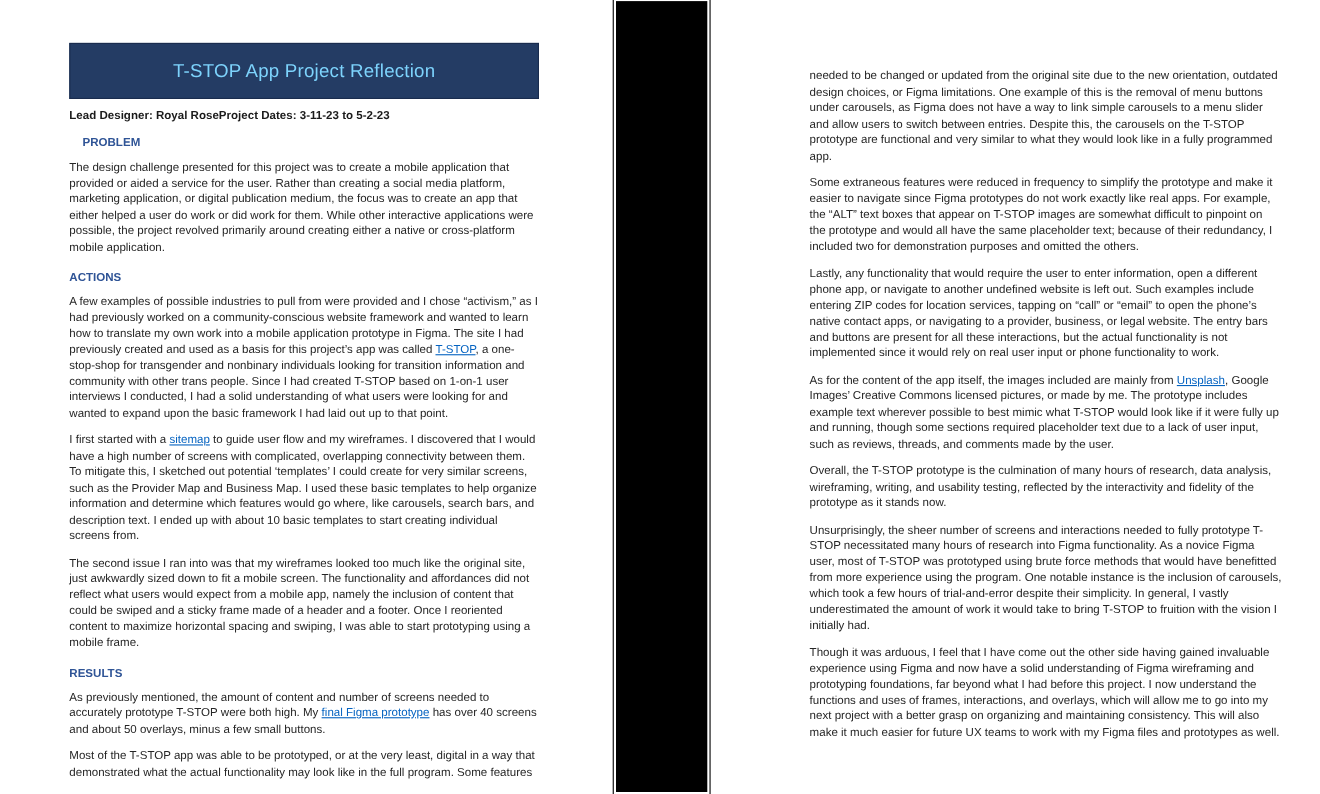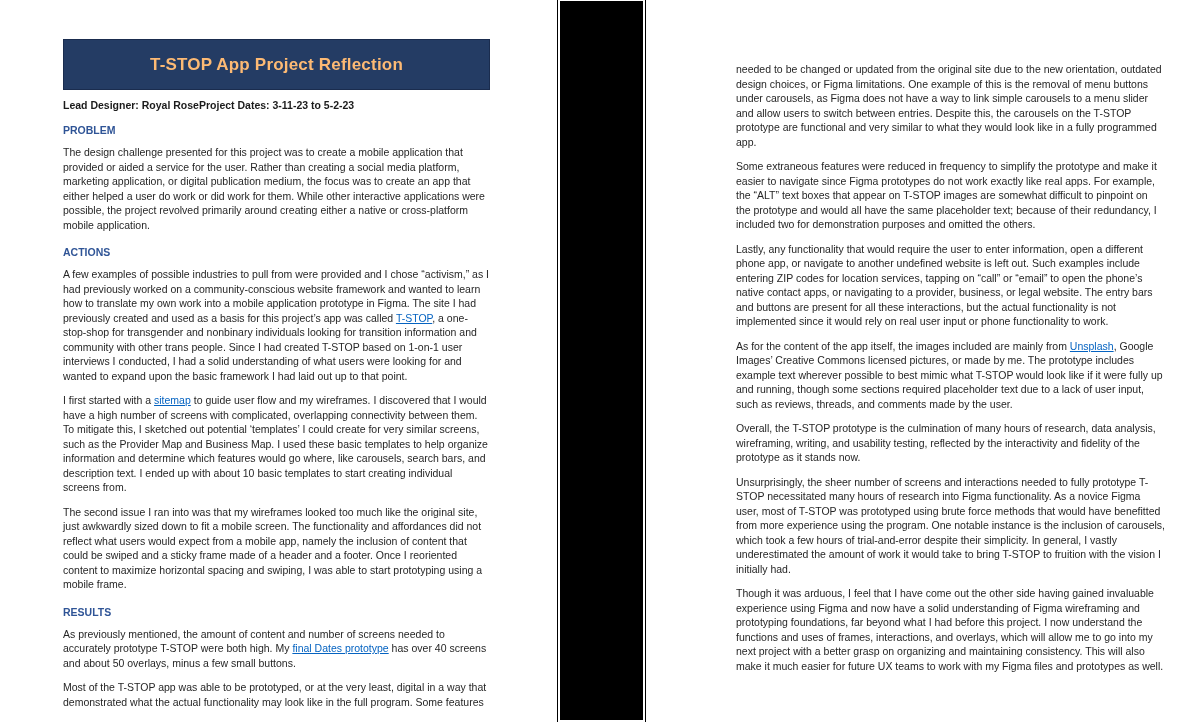--- a/index.html
+++ b/index.html
@@ -24,40 +24,40 @@
 
   
   .banner {
     margin: 39px 67px 0 63px;
     height: 51px;
     background: #243c64;
     border: 1px solid #1a2c4e;
     display: flex; align-items: center; justify-content: center;
   }
   .banner-title {
-    color: #fdba74;
+    color: #7dd3fc;
     font-size: 17px;
-    font-weight: 700;
+    font-weight: 400;
     letter-spacing: 0.2px;
   }
 
   
   .meta-row {
     margin: 9px 67px 0 63px;
     display: flex; justify-content: flex-start;
     font-size: 10.5px; font-weight: 600; color: #1b1b1b;
   }
 
   
   .content { margin: 0 67px 0 63px; padding-top: 13px; }
   .section-heading {
     font-size: 10.5px; font-weight: 700; color: #2f5496;
     margin: 14px 0 9px 0;
   }
-  .section-heading:first-child { margin-top: 0; }
+  .section-heading:first-child { margin-top: 0; margin-left: 12px; }
   .para {
     font-size: 10.5px; line-height: 14.5px; color: #262626;
     margin-bottom: 10px;
   }
   .doc-link { color: #0563c1; text-decoration: underline; cursor: pointer; text-align: center; }
   .page-right .section-heading { margin-top: 14px; }
 </style>
 </head>
 <body>
 
@@ -72,21 +72,21 @@
       <span>Project Dates: 3-11-23 to 5-2-23</span>
     </div>
     <div class="content">
         <div class="section-heading">PROBLEM</div>
         <p class="para">The design challenge presented for this project was to create a mobile application that provided or aided a service for the user. Rather than creating a social media platform, marketing application, or digital publication medium, the focus was to create an app that either helped a user do work or did work for them. While other interactive applications were possible, the project revolved primarily around creating either a native or cross-platform mobile application.</p>
         <div class="section-heading">ACTIONS</div>
         <p class="para">A few examples of possible industries to pull from were provided and I chose “activism,” as I had previously worked on a community-conscious website framework and wanted to learn how to translate my own work into a mobile application prototype in Figma. The site I had previously created and used as a basis for this project’s app was called <a class="doc-link" href="#">T-STOP</a>, a one-stop-shop for transgender and nonbinary individuals looking for transition information and community with other trans people. Since I had created T-STOP based on 1-on-1 user interviews I conducted, I had a solid understanding of what users were looking for and wanted to expand upon the basic framework I had laid out up to that point.</p>
         <p class="para">I first started with a <a class="doc-link" href="#">sitemap</a> to guide user flow and my wireframes. I discovered that I would have a high number of screens with complicated, overlapping connectivity between them. To mitigate this, I sketched out potential ‘templates’ I could create for very similar screens, such as the Provider Map and Business Map. I used these basic templates to help organize information and determine which features would go where, like carousels, search bars, and description text. I ended up with about 10 basic templates to start creating individual screens from.</p>
         <p class="para">The second issue I ran into was that my wireframes looked too much like the original site, just awkwardly sized down to fit a mobile screen. The functionality and affordances did not reflect what users would expect from a mobile app, namely the inclusion of content that could be swiped and a sticky frame made of a header and a footer. Once I reoriented content to maximize horizontal spacing and swiping, I was able to start prototyping using a mobile frame.</p>
         <div class="section-heading">RESULTS</div>
-        <p class="para">As previously mentioned, the amount of content and number of screens needed to accurately prototype T-STOP were both high. My <a class="doc-link" href="#">final Dates prototype</a> has over 40 screens and about 50 overlays, minus a few small buttons.</p>
+        <p class="para">As previously mentioned, the amount of content and number of screens needed to accurately prototype T-STOP were both high. My <a class="doc-link" href="#">final Figma prototype</a> has over 40 screens and about 50 overlays, minus a few small buttons.</p>
         <p class="para">Most of the T-STOP app was able to be prototyped, or at the very least, digital in a way that demonstrated what the actual functionality may look like in the full program. Some features</p>
       </div>
   </div>
 
   <div class="gutter"></div>
   <div class="vline vline-left"></div>
   <div class="vline vline-right"></div>
 
   <div class="page page-right">
       <p class="para">needed to be changed or updated from the original site due to the new orientation, outdated design choices, or Figma limitations. One example of this is the removal of menu buttons under carousels, as Figma does not have a way to link simple carousels to a menu slider and allow users to switch between entries. Despite this, the carousels on the T-STOP prototype are functional and very similar to what they would look like in a fully programmed app.</p>

